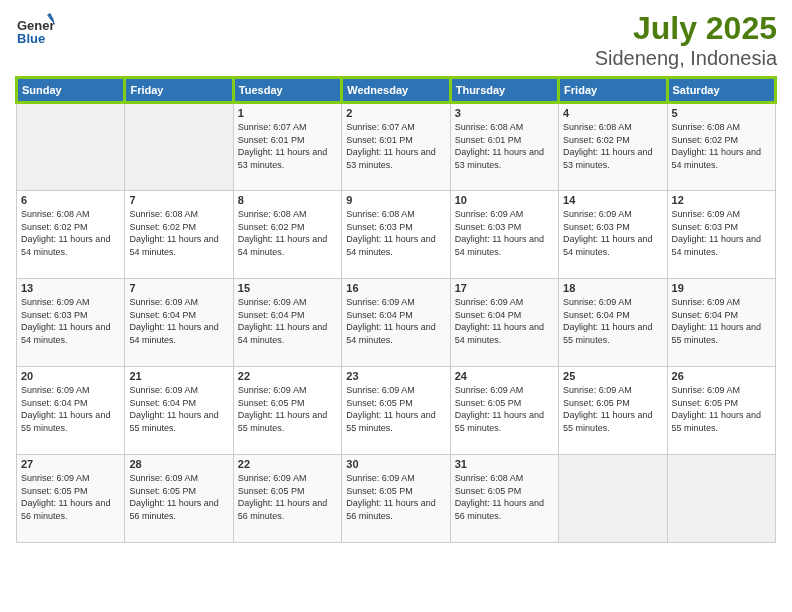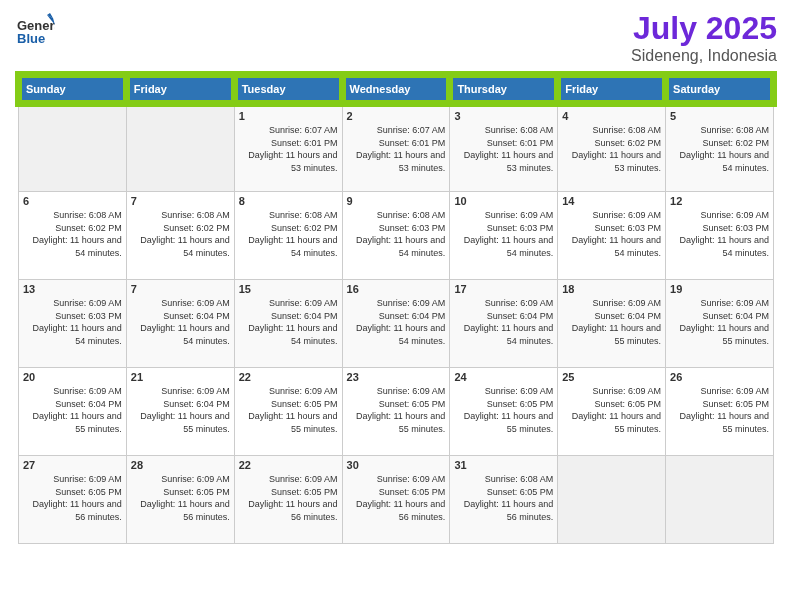--- a/index.html
+++ b/index.html
@@ -24,59 +24,58 @@
       display: flex;
       align-items: center;
       gap: 4px;
     }
     .title-block {
       text-align: right;
     }
     .month-year {
       font-size: 32px;
       font-weight: bold;
-      color: #6d28d9;
+      color: #4d7c0f;
     }
     .location {
-      font-size: 16px;
+      font-size: 20px;
       color: #555;
     }
     table {
       width: 100%;
       border-collapse: collapse;
       table-layout: fixed;
     }
     thead th {
       background-color: #2e74b5;
       color: white;
       font-size: 11px;
       font-weight: bold;
       padding: 5px 4px;
       text-align: left;
-      border: 7px solid #84cc16;
+      border: 3px solid #84cc16;
     }
     tbody td {
       border: 1px solid #ccc;
       vertical-align: top;
       padding: 3px 4px;
       font-size: 9.5px;
       color: #333;
       height: 88px;
     }
     .day-num {
       font-size: 11px;
       font-weight: bold;
       display: block;
       margin-bottom: 2px;
     }
     .cell-info {
       font-size: 9px;
       line-height: 1.4;
       color: #333;
-      text-align: right;
     }
     tbody tr:nth-child(odd) td {
       background-color: #f9f9f9;
     }
     tbody tr:nth-child(even) td {
       background-color: #ffffff;
     }
     .empty-cell {
       background-color: #f0f0f0 !important;
     }

